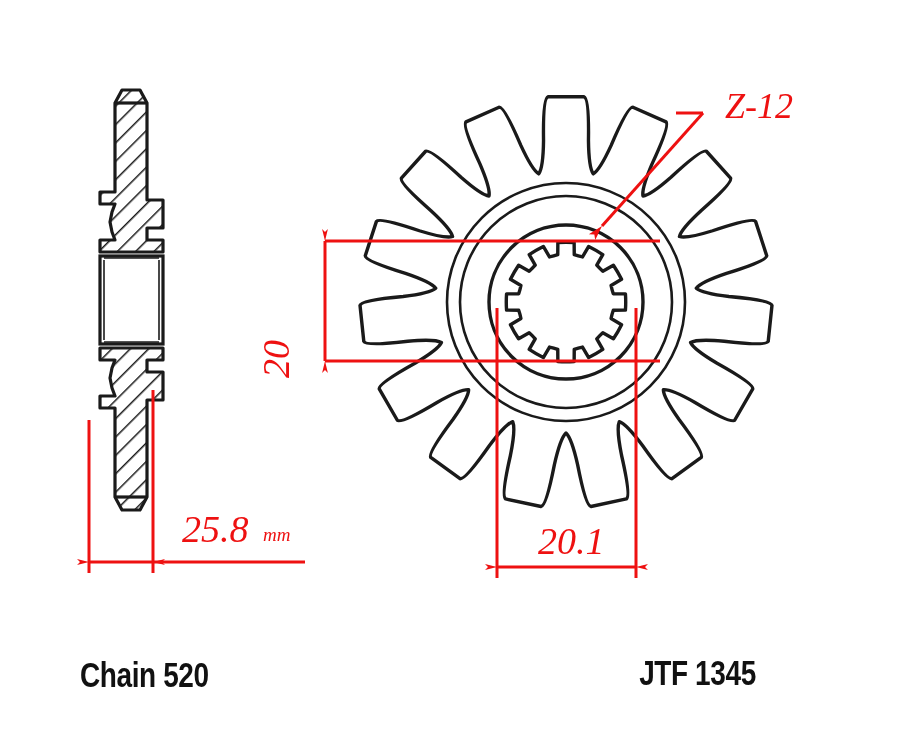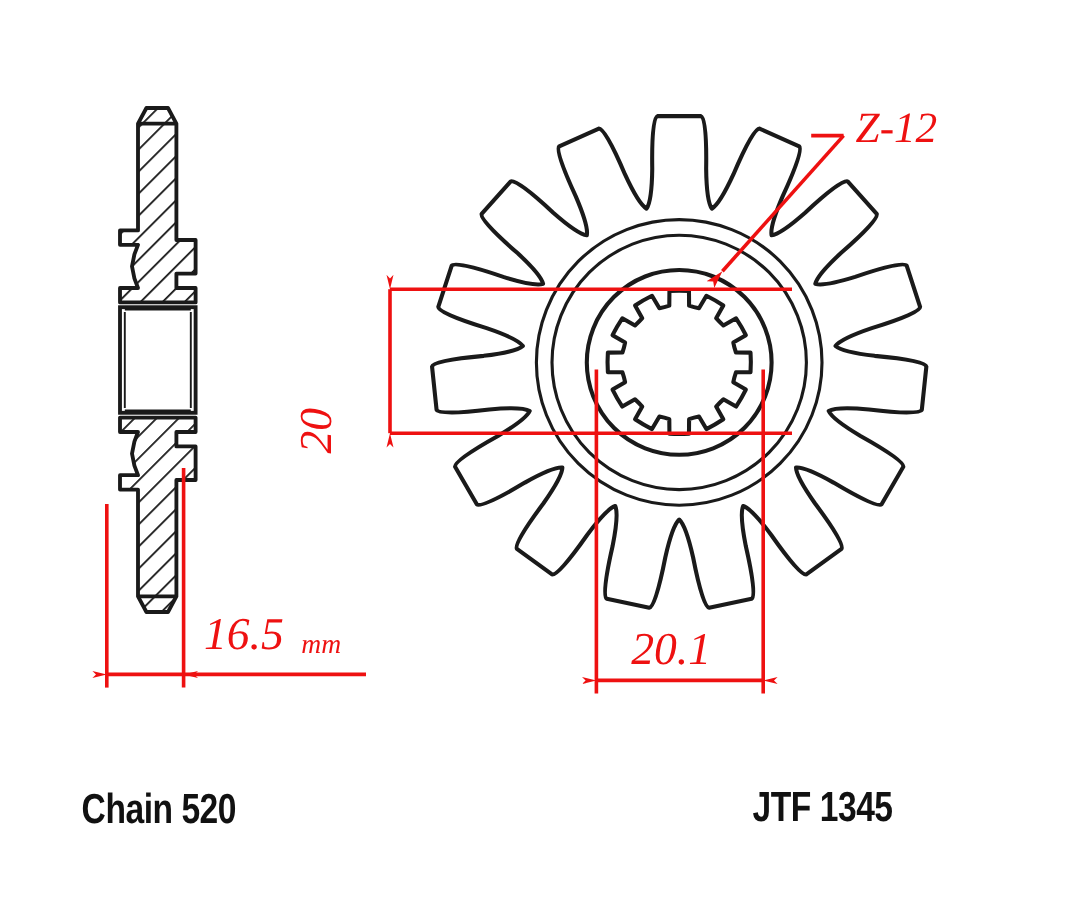--- a/index.html
+++ b/index.html
@@ -21,21 +21,21 @@
   }
   #drawing {
     position: absolute;
     left: 0;
     top: 0;
     width: 900px;
     height: 752px;
   }
   .label-layer {
     position: absolute;
-    left: 0;
+    left: 12px;
     top: 0;
     width: 804px;
     height: 752px;
     pointer-events: none;
   }
   .txt {
     position: absolute;
     white-space: nowrap;
     pointer-events: auto;
   }
@@ -54,21 +54,21 @@
   }
   
   .dimtext {
     font-family: "Liberation Serif", serif;
     font-style: italic;
     color: #ee1111;
     font-size: 38px;
     line-height: 1;
   }
   .dimtext.small {
-    font-size: 23px;
+    font-size: 19px;
   }
   .dimtext.rot {
     transform: rotate(-90deg);
     transform-origin: left bottom;
   }
   .dimtext.z {
     font-size: 36px;
   }
 </style>
 </head>
@@ -226,21 +226,21 @@
   </svg>
 
   <div class="label-layer">
 
     <div class="txt dimtext z" style="left:713px; top:88px;">Z-12</div>
 
     <div class="txt dimtext rot" style="left:283px; top:340px;">20</div>
 
     <div class="txt dimtext" style="left:526px; top:522px;">20.1</div>
 
-    <div class="txt dimtext" style="left:170px; top:510px;">16.5</div>
+    <div class="txt dimtext" style="left:170px; top:510px;">25.8</div>
 
     <div class="txt dimtext small" style="left:251px; top:525px;">mm</div>
 
     <div class="txt caption" style="left:68px; top:655px;">Chain 520</div>
 
     <div class="txt caption right" style="right:60px; top:653px;">JTF 1345</div>
   </div>
 </div>
 
 </body></html>

